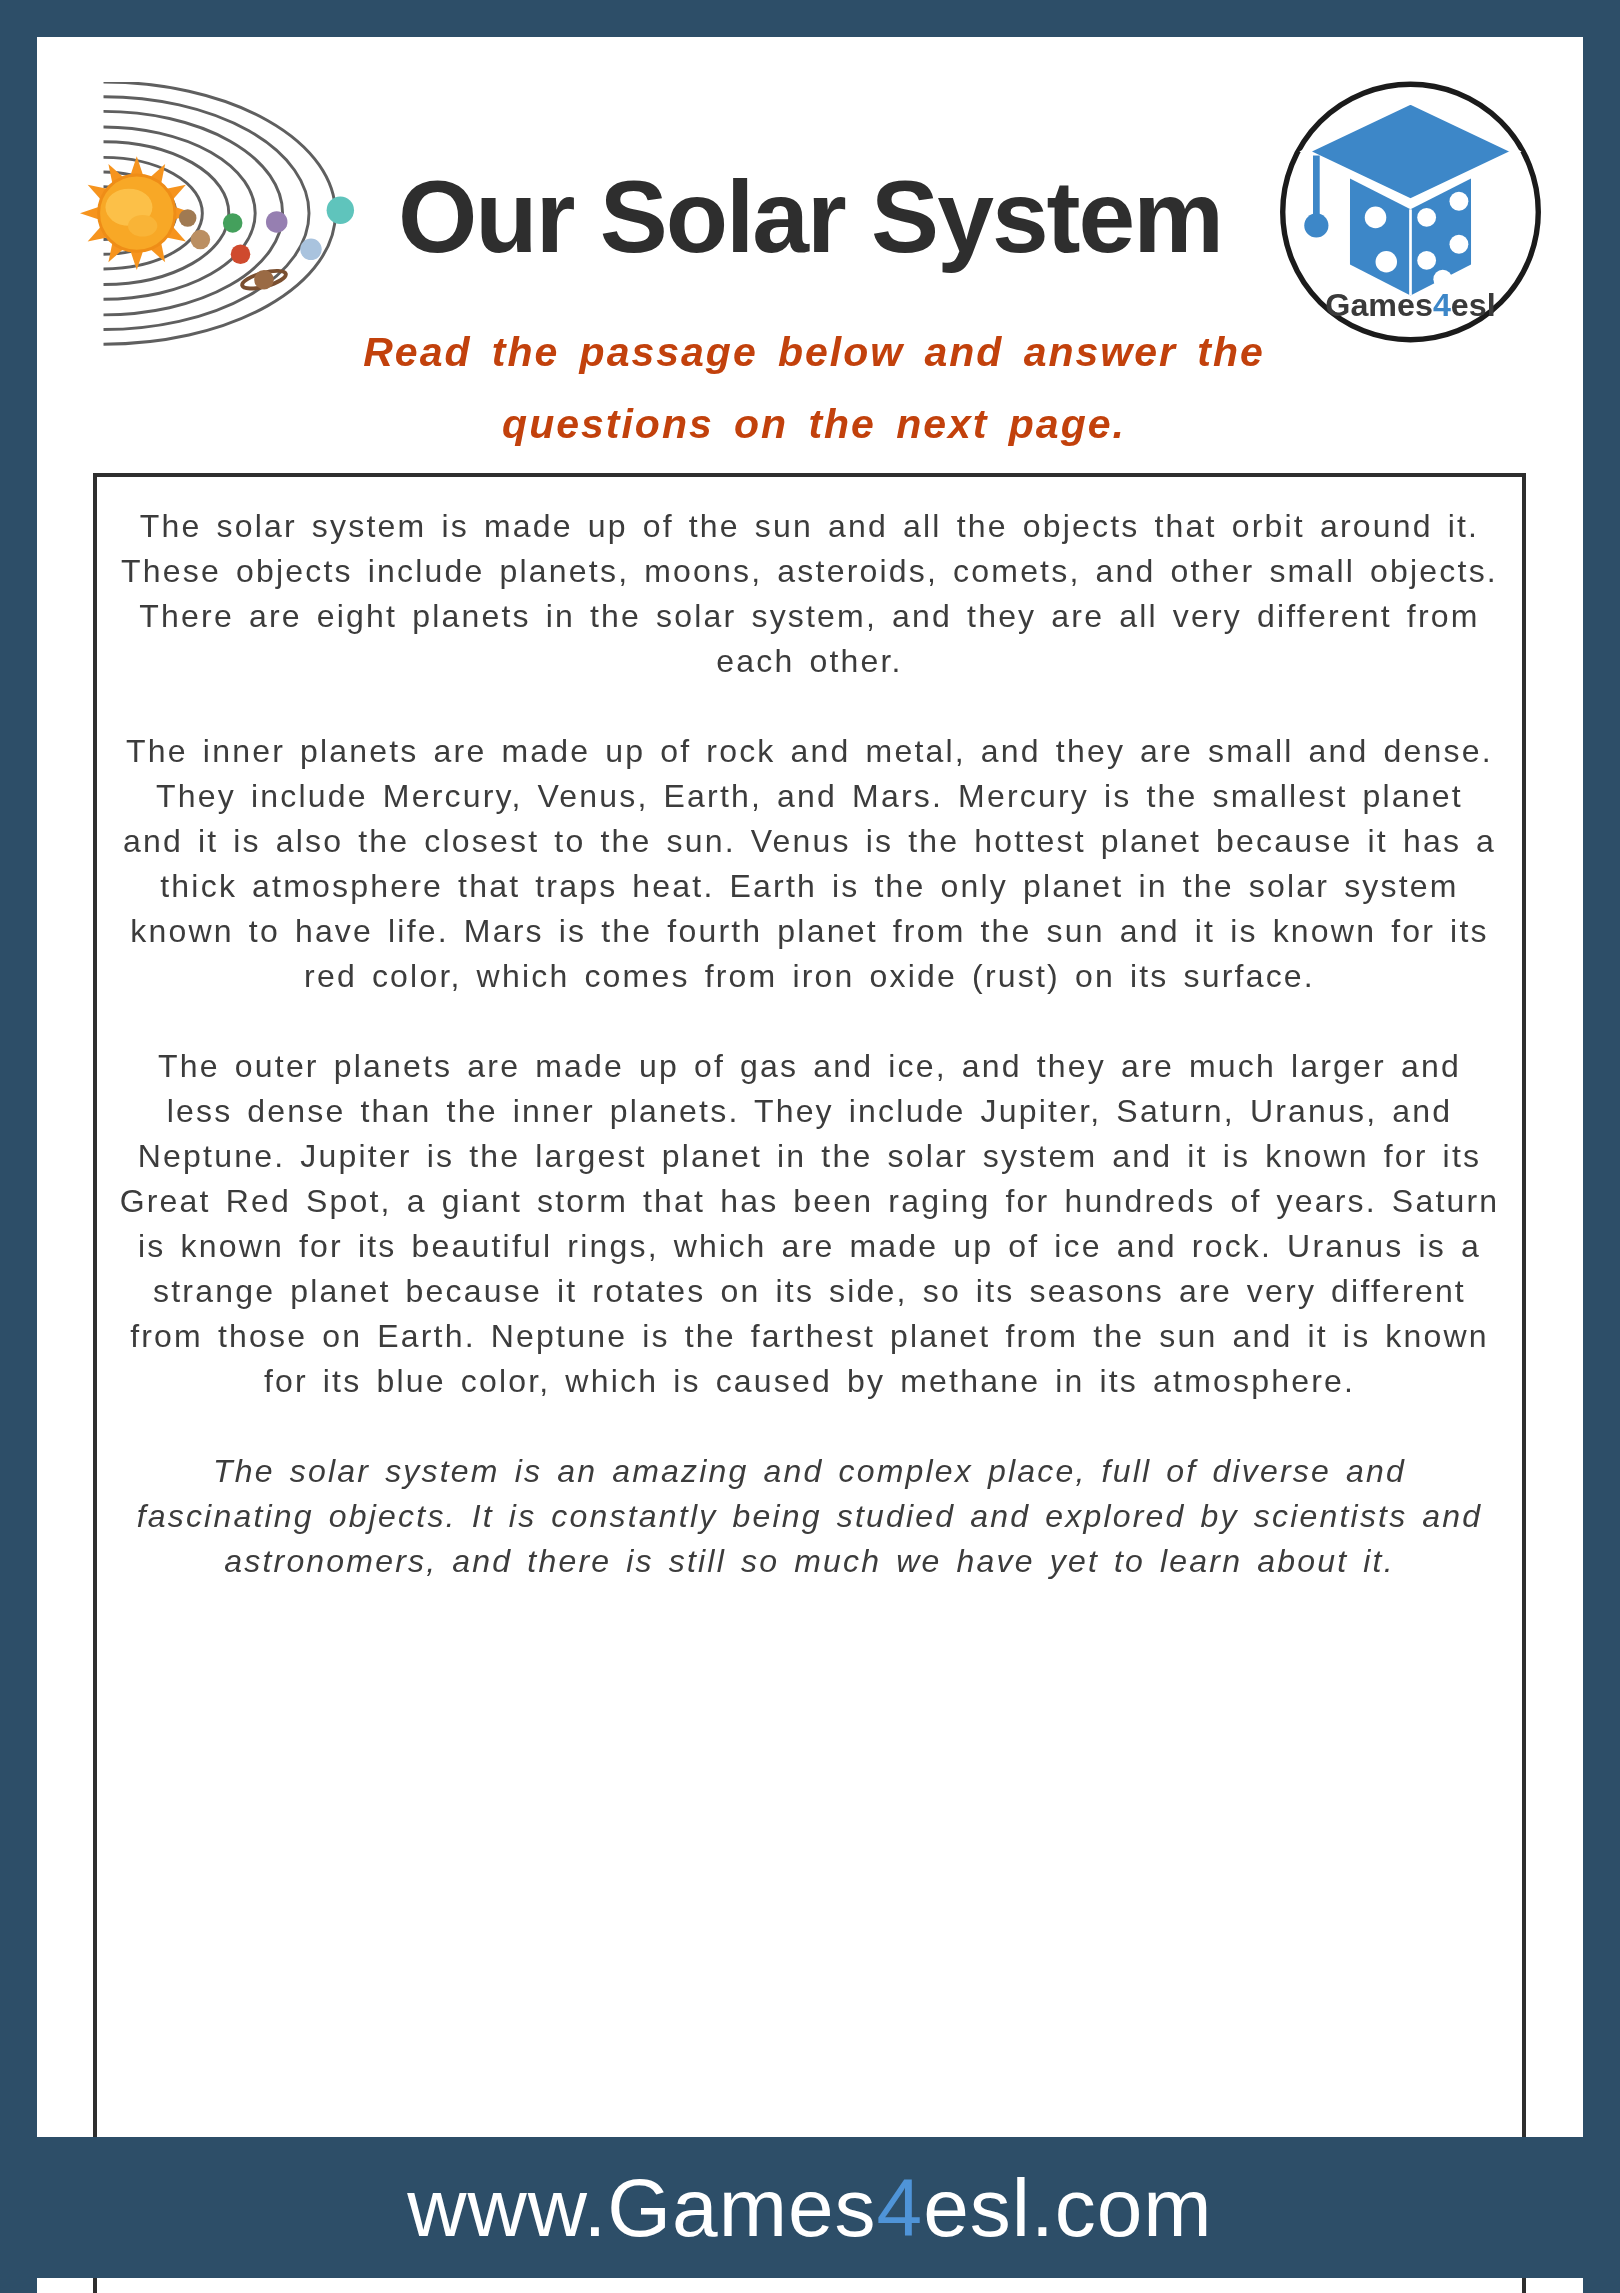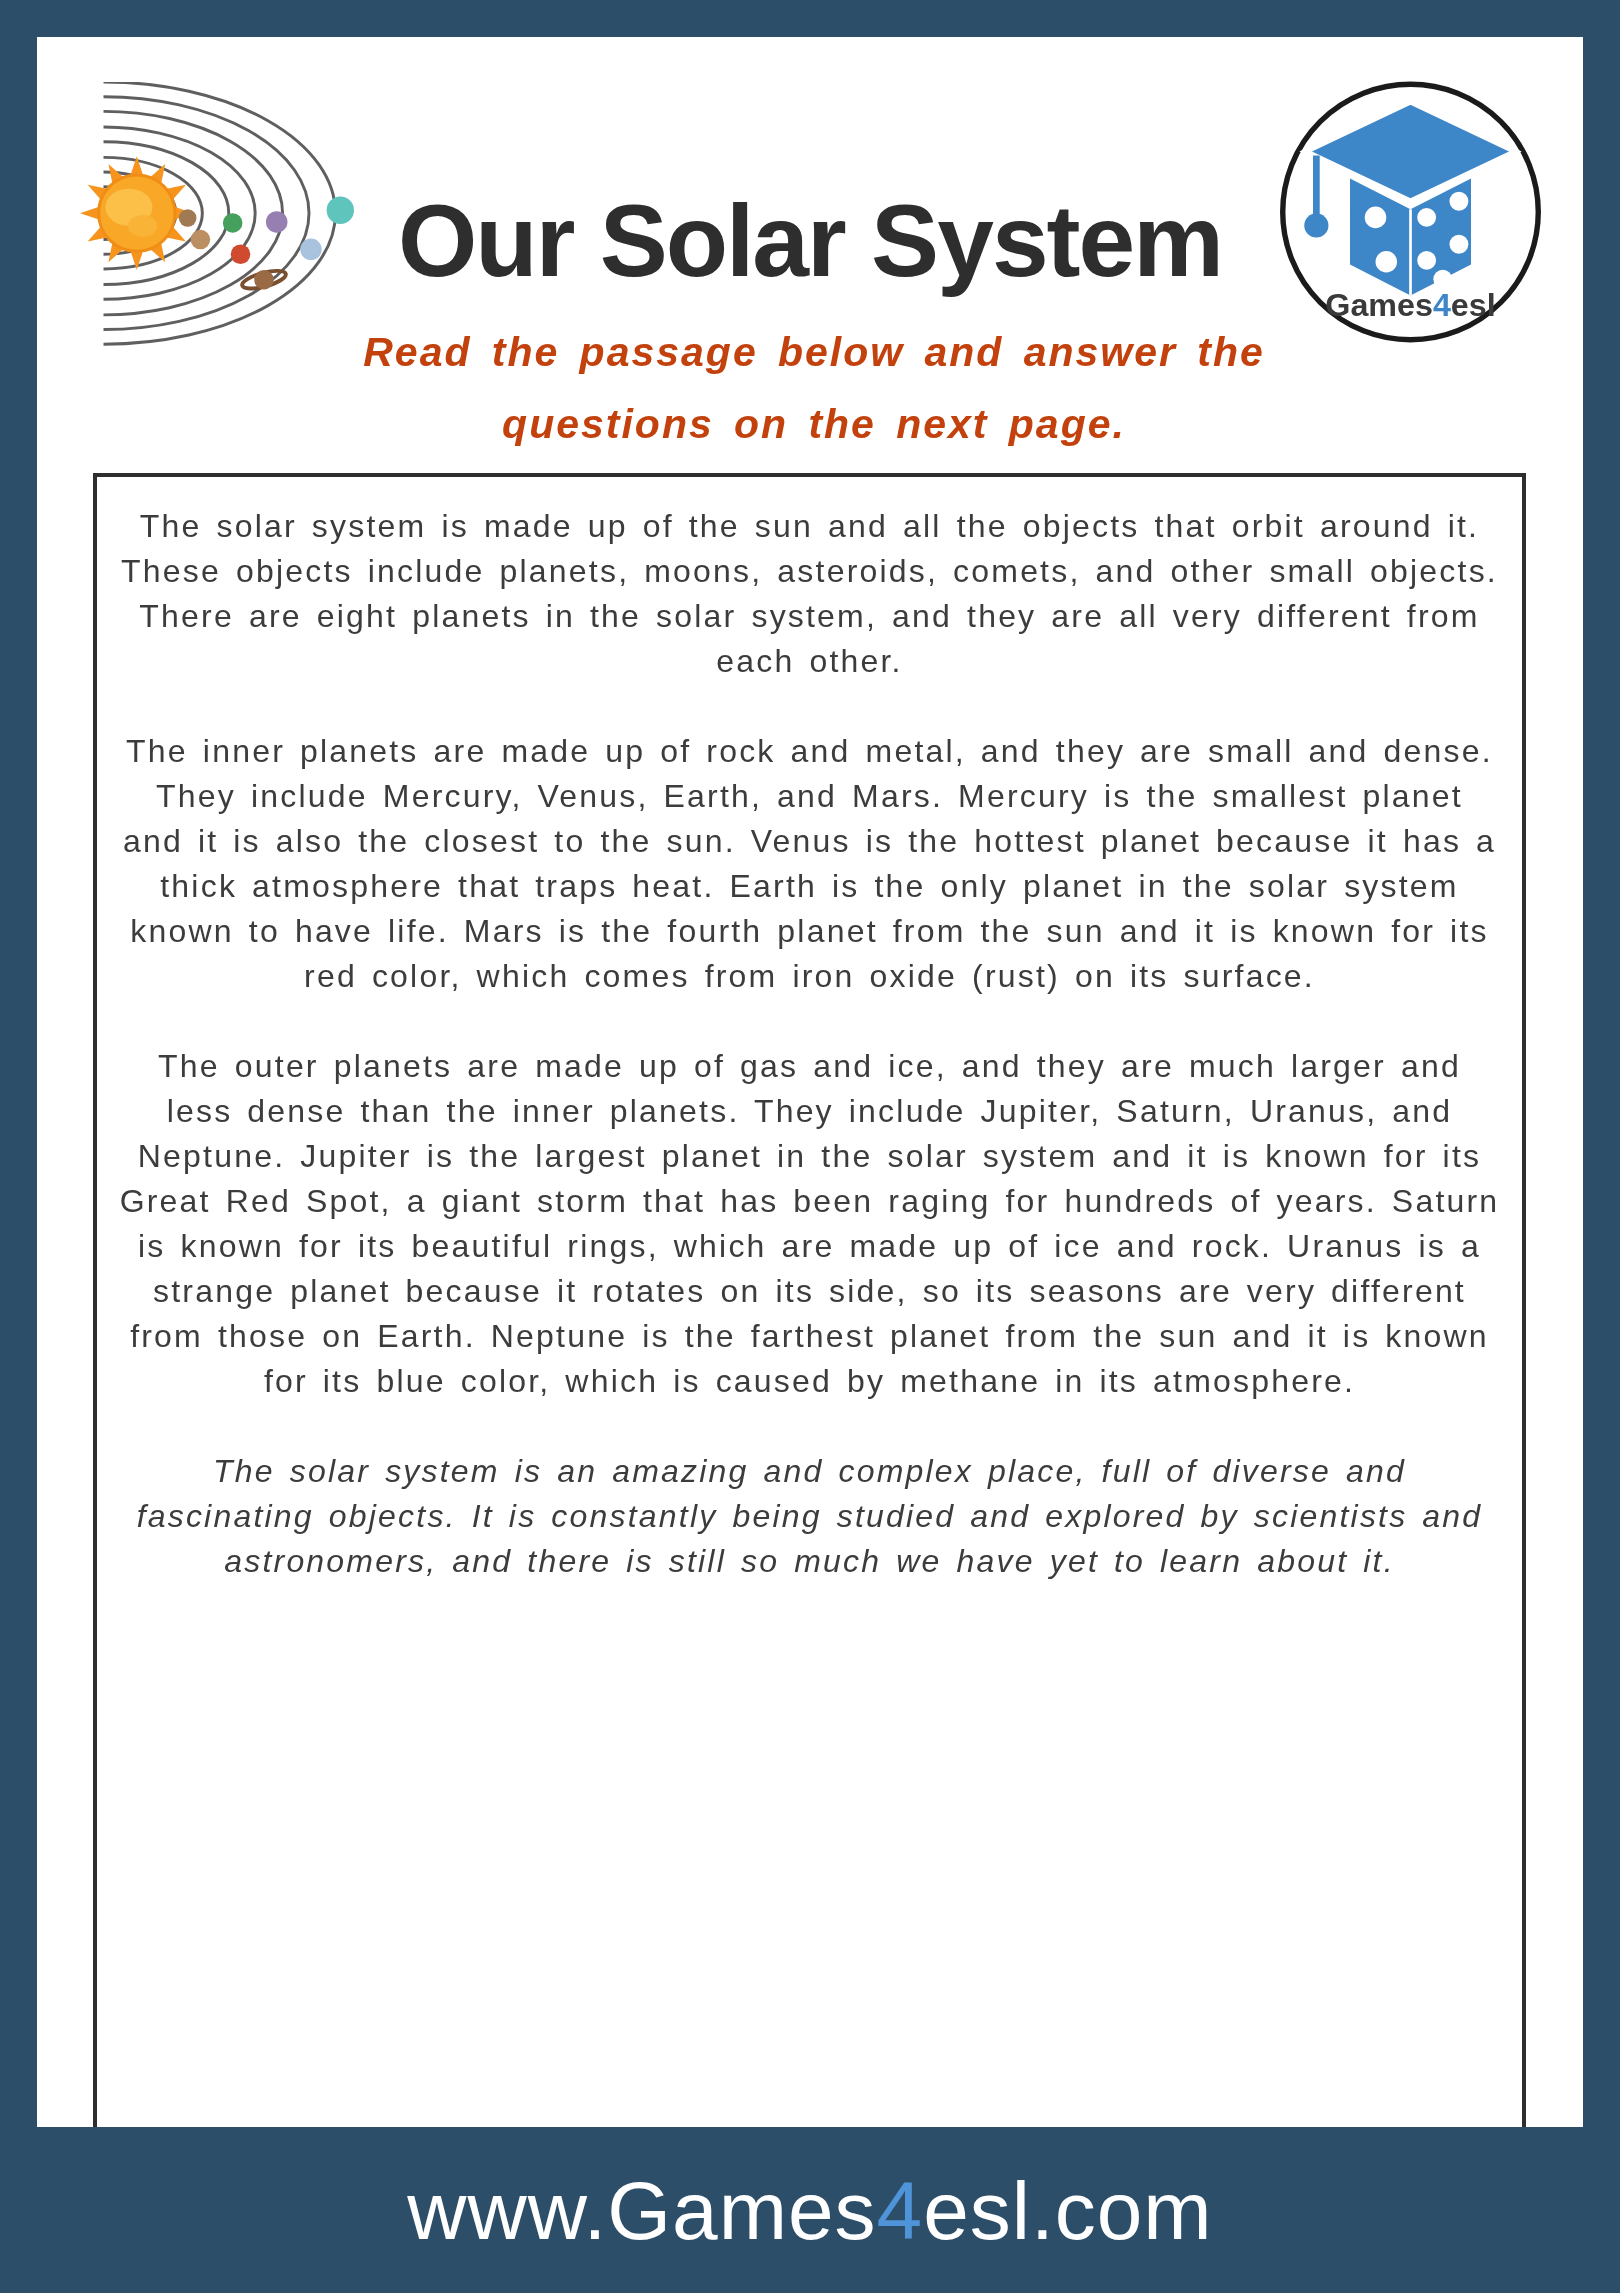--- a/index.html
+++ b/index.html
@@ -15,21 +15,21 @@
   .frame-top{left:0;top:0;width:1620px;height:37px;}
   .frame-left{left:0;top:0;width:37px;height:2294px;}
   .frame-right{right:0;top:0;width:37px;height:2294px;}
 
   
   #solar-illustration{position:absolute;left:76px;top:82px;width:284px;height:274px;}
   #page-title{
     position:absolute;left:0;top:159px;width:1620px;
     text-align:center;
     font-size:102px;font-weight:bold;letter-spacing:-2px;
-    color:#2e2e2e;white-space:nowrap;margin-top:24px;
+    color:#2e2e2e;white-space:nowrap;
   }
   #logo{position:absolute;left:1276px;top:76px;width:269px;height:272px;}
   #subtitle{
     position:absolute;left:118px;top:316px;width:1392px;
     text-align:center;
     font-size:41px;font-weight:bold;font-style:italic;
     letter-spacing:2px;word-spacing:6.9px;line-height:72px;
     color:#c2410c;
   }
 
@@ -43,21 +43,21 @@
     text-align:center;
     font-size:32px;line-height:45px;
     letter-spacing:2.2px;word-spacing:3.9px;
     color:#3c3c3c;
   }
   #passage-box p{margin:0 0 45px 0;}
   #passage-box p:last-child{margin-bottom:0;font-style:italic;}
 
   
   #footer{
-    position:absolute;left:0;bottom:0;width:1620px;height:167px;
+    position:absolute;left:0;bottom:16px;width:1620px;height:141px;
     background:#2d4e68;
     display:flex;align-items:center;justify-content:center;
   }
   #footer .url{
     color:#ffffff;font-size:82px;letter-spacing:1px;
     font-family:"Liberation Sans",sans-serif;
   }
   #footer .url .four{color:#4f94d8;}
 </style>
 </head>

